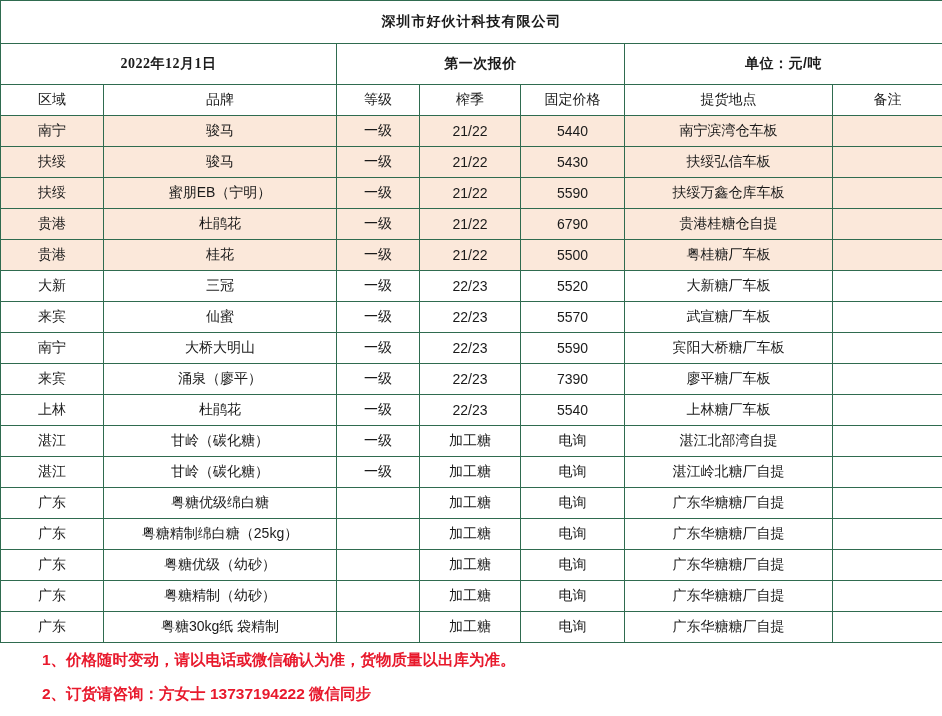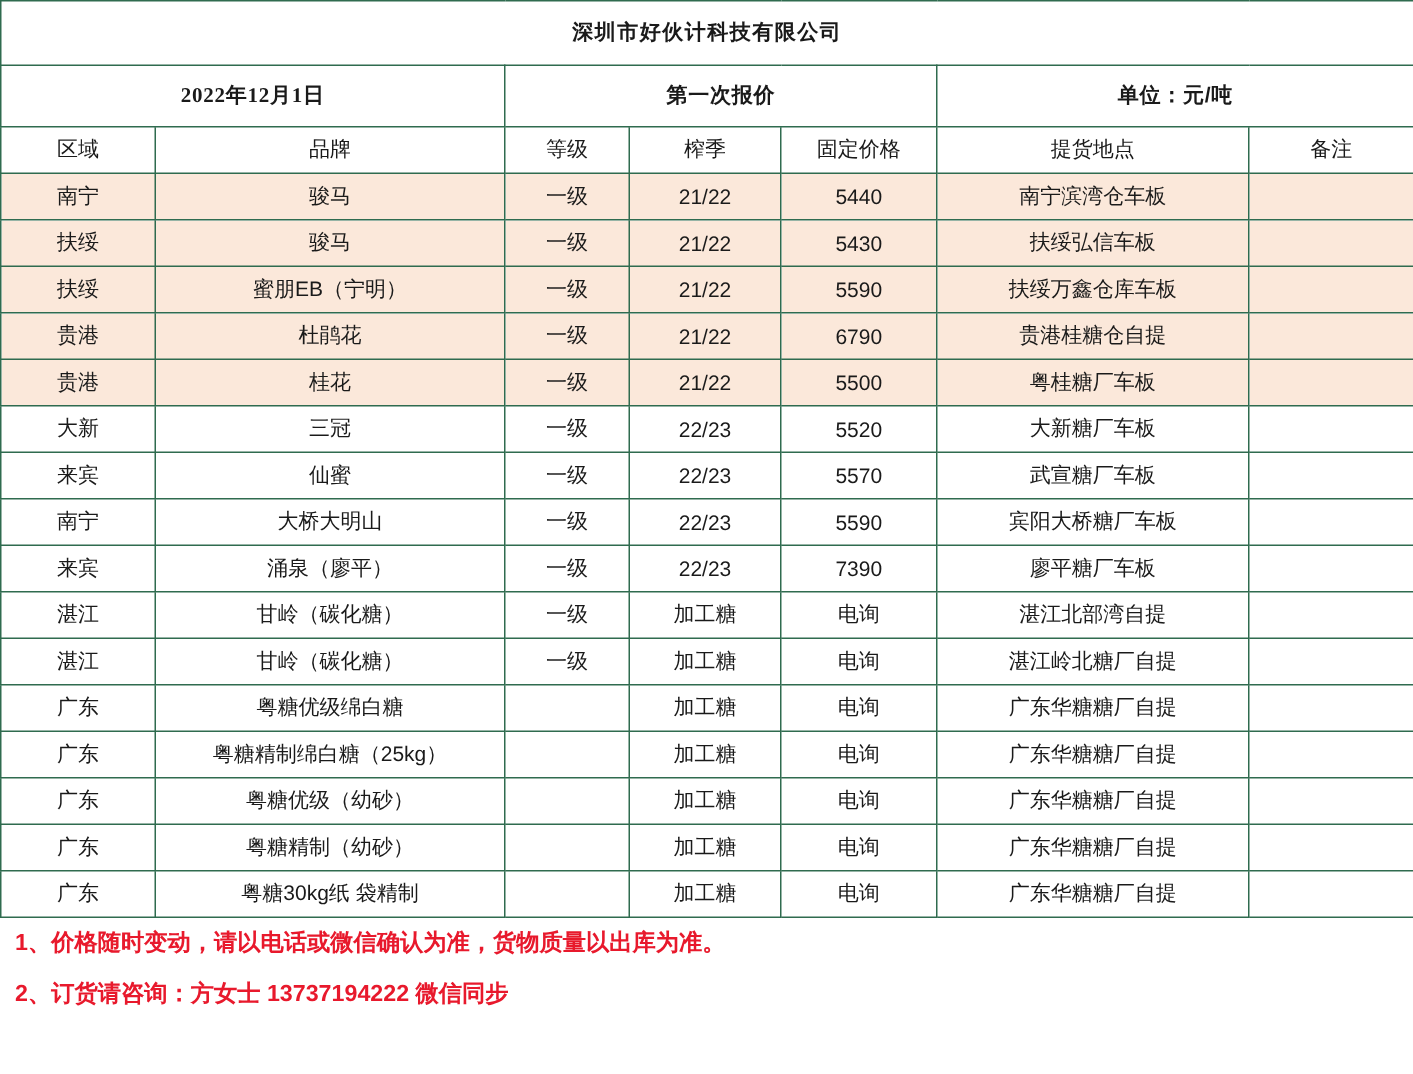--- a/index.html
+++ b/index.html
@@ -79,20 +79,21 @@
     width: 942px;
   }
   .note-line {
     height: 34px;
     line-height: 34px;
     font-size: 15.5px;
     font-weight: bold;
     color: #e8192c;
     padding-left: 10px;
     white-space: nowrap;
+    margin-left: 32px;
   }
 </style>
 </head>
 <body>
 
 <div class="sheet">
 
   <table class="price-table">
     <colgroup>
       <col style="width:103px">
@@ -197,20 +198,29 @@
       <tr class="data-row">
         <td class="c-region">来宾</td>
         <td class="c-brand">涌泉（廖平）</td>
         <td class="c-grade">一级</td>
         <td class="c-season">22/23</td>
         <td class="c-price">7390</td>
         <td class="c-place">廖平糖厂车板</td>
         <td class="c-note"></td>
       </tr>
       <tr class="data-row">
+        <td class="c-region">上林</td>
+        <td class="c-brand">杜鹃花</td>
+        <td class="c-grade">一级</td>
+        <td class="c-season">22/23</td>
+        <td class="c-price">5540</td>
+        <td class="c-place">上林糖厂车板</td>
+        <td class="c-note"></td>
+      </tr>
+      <tr class="data-row">
         <td class="c-region">湛江</td>
         <td class="c-brand">甘岭（碳化糖）</td>
         <td class="c-grade">一级</td>
         <td class="c-season">加工糖</td>
         <td class="c-price">电询</td>
         <td class="c-place">湛江北部湾自提</td>
         <td class="c-note"></td>
       </tr>
       <tr class="data-row">
         <td class="c-region">湛江</td>

